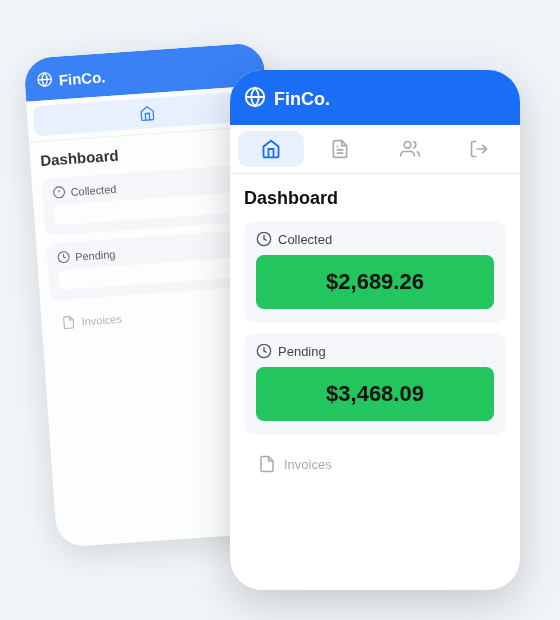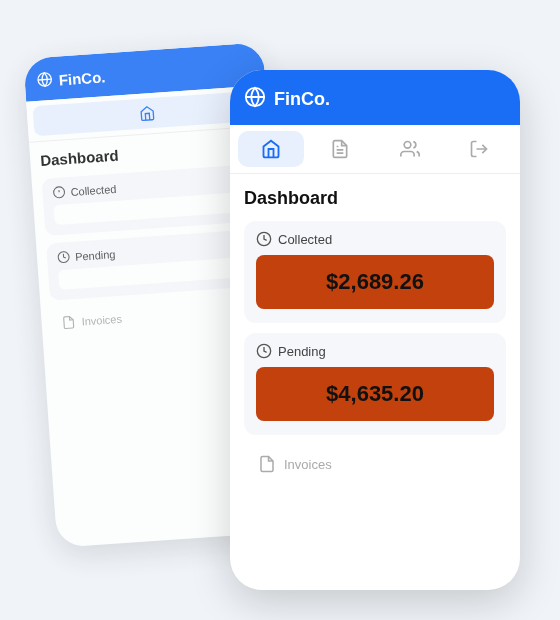--- a/index.html
+++ b/index.html
@@ -131,21 +131,21 @@
       color: #555;
     }
 
     .stat-card-label {
       font-size: 13px;
       color: #444;
       font-weight: 500;
     }
 
     .stat-value-box {
-      background: #c2410c;
+      background: #22c55e;
       border-radius: 8px;
       padding: 14px 10px;
       text-align: center;
     }
 
     .stat-value {
       font-size: 22px;
       font-weight: 700;
       color: #111;
     }
@@ -375,21 +375,21 @@
 
       <div class="stat-card">
         <div class="stat-card-header">
           <svg viewBox="0 0 24 24" fill="none" stroke="#555" stroke-width="2">
             <circle cx="12" cy="12" r="10"></circle>
             <polyline points="12 6 12 12 16 14"></polyline>
           </svg>
           <span class="stat-card-label">Pending</span>
         </div>
         <div class="stat-value-box">
-          <span class="stat-value">$4,635.20</span>
+          <span class="stat-value">$3,468.09</span>
         </div>
       </div>
 
       <div class="invoices-item">
         <svg viewBox="0 0 24 24" fill="none" stroke="#aaa" stroke-width="2">
           <path d="M14 2H6a2 2 0 0 0-2 2v16a2 2 0 0 0 2 2h12a2 2 0 0 0 2-2V8z"></path>
           <polyline points="14 2 14 8 20 8"></polyline>
         </svg>
         <span class="invoices-label">Invoices</span>
       </div>

